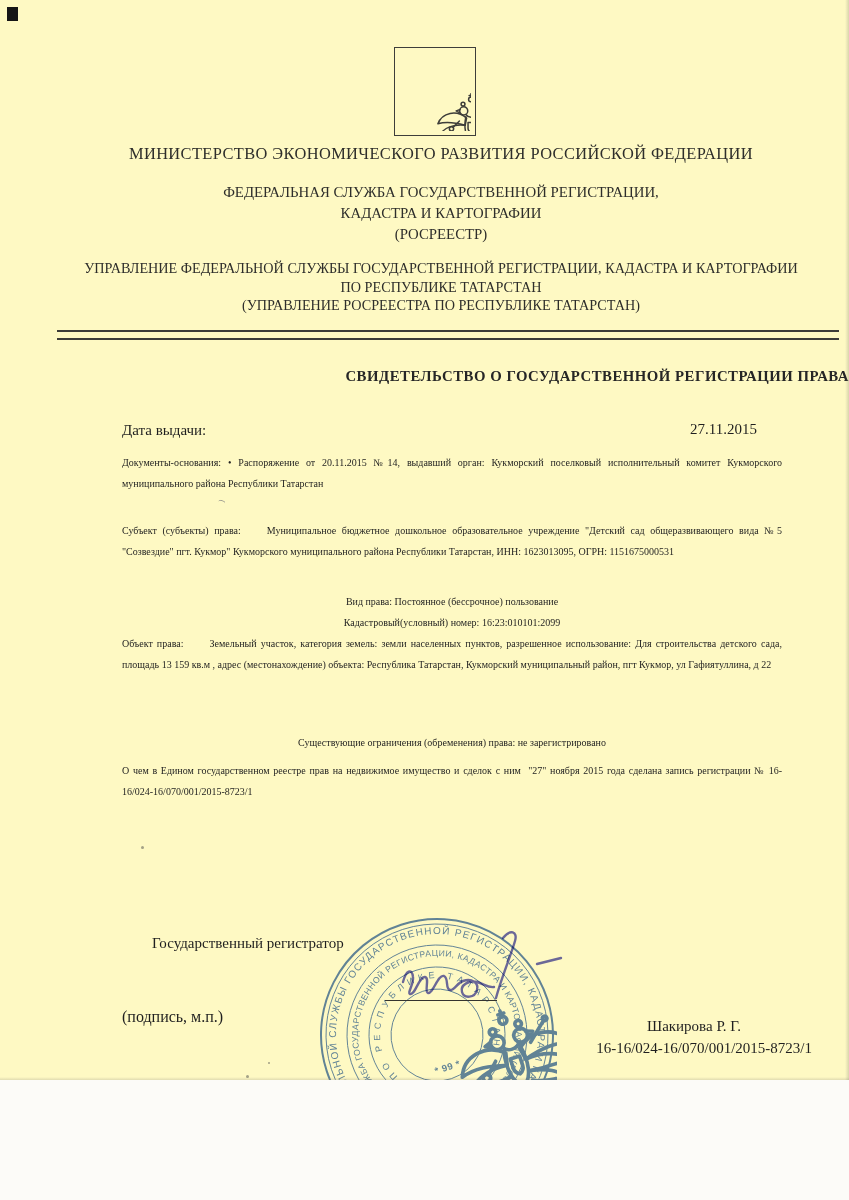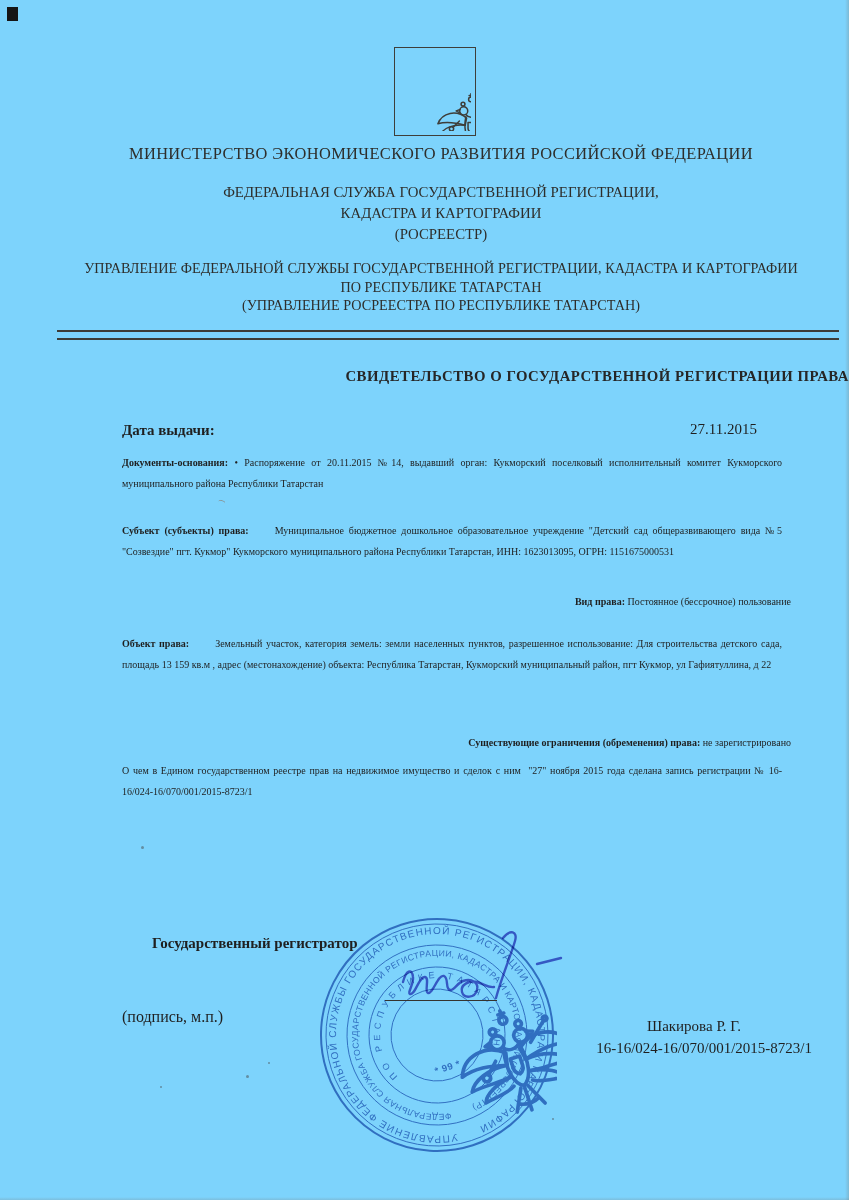--- a/index.html
+++ b/index.html
@@ -1,28 +1,28 @@
 <!DOCTYPE html>
 <html><head>
 <meta charset="utf-8">
 <style>
   html,body{margin:0;padding:0;background:#fcfbf8;}
-  .page{position:relative;width:849px;height:1200px;background:#7dd3fc;overflow:hidden;
+  .page{position:relative;width:849px;height:1080px;background:#fef9c3;overflow:hidden;
         font-family:"Liberation Serif","DejaVu Serif",serif;color:#1f1f1f;}
   .abs{position:absolute;}
   .hdr{position:absolute;left:35px;width:812px;text-align:center;color:#2e2e2b;}
   .ministry{top:144px;font-size:16.4px;letter-spacing:.4px;}
   .svc{top:182px;font-size:14.8px;line-height:21px;}
   .dept{top:259px;font-size:14.2px;line-height:18.5px;}
   .rule{position:absolute;left:57px;width:782px;height:2.3px;background:#3c3c37;}
   .title{position:absolute;left:0;width:849px;top:368px;text-align:right;font-weight:700;
          font-size:14.8px;letter-spacing:.5px;color:#262626;}
   .body{position:absolute;left:122px;width:660px;font-size:10px;line-height:21px;margin:0;text-align:justify;}
-  .line{text-align:right;margin-left:9px;}
-  .b{font-weight:700;}
+  .line{text-align:center;}
+  .b{font-weight:400;}
   .gap{display:inline-block;width:26px;}
   .fs15{font-size:15px;}
   .emblem-box{position:absolute;left:394px;top:47px;width:82px;height:89px;border:1.6px solid #3e3e3a;
               display:flex;align-items:center;justify-content:center;box-sizing:border-box;}
   .corner-mark{position:absolute;left:7px;top:7px;width:11px;height:14px;background:#151515;}
   .edge-r{position:absolute;top:0;right:0;width:4px;height:100%;
           background:linear-gradient(to right,rgba(0,0,0,0),rgba(120,118,112,.28));}
   .edge-b{position:absolute;left:0;bottom:0;width:100%;height:3px;
           background:linear-gradient(to bottom,rgba(0,0,0,0),rgba(120,118,112,.22));}
   .dot{position:absolute;width:3px;height:3px;border-radius:50%;background:#4a4a4a;opacity:.5;}
@@ -99,20 +99,21 @@
   <div class="abs b fs15" style="left:122px;top:422px">Дата выдачи:</div>
   <div class="abs fs15" style="left:690px;top:421px">27.11.2015</div>
 
   <p class="body" style="top:452px"><span class="b">Документы-основания:</span> <span>• Распоряжение от 20.11.2015 №14, выдавший орган: Кукморский поселковый исполнительный комитет Кукморского муниципального района Республики Татарстан</span></p>
   <div class="sup-mark" style="left:218px;top:500px"></div>
 
   <p class="body" style="top:520px"><span class="b">Субъект (субъекты) права:</span><span class="gap"></span><span>Муниципальное бюджетное дошкольное образовательное учреждение "Детский сад общеразвивающего вида №5 "Созвездие" пгт. Кукмор" Кукморского муниципального района Республики Татарстан, ИНН: 1623013095, ОГРН: 1151675000531</span></p>
 
   <p class="body line" style="top:591px"><span class="b">Вид права:</span> <span>Постоянное (бессрочное) пользование</span></p>
 
+  <p class="body line" style="top:612px"><span class="b">Кадастровый(условный) номер:</span> <span>16:23:010101:2099</span></p>
 
   <p class="body" style="top:633px"><span class="b">Объект права:</span><span class="gap"></span><span>Земельный участок, категория земель: земли населенных пунктов, разрешенное использование: Для строительства детского сада, площадь 13 159 кв.м , адрес (местонахождение) объекта: Республика Татарстан, Кукморский муниципальный район, пгт Кукмор, ул Гафиятуллина, д 22</span></p>
 
   <p class="body line" style="top:732px"><span class="b">Существующие ограничения (обременения) права:</span> <span>не зарегистрировано</span></p>
 
   <p class="body" style="top:760px">О чем в Едином государственном реестре прав на недвижимое имущество и сделок с ним &nbsp;"27" ноября 2015 года сделана запись регистрации № 16-16/024-16/070/001/2015-8723/1</p>
 
   <div class="dot" style="left:141px;top:846px"></div>
   <div class="dot" style="left:246px;top:1075px"></div>
   <div class="dot" style="left:268px;top:1062px;width:2px;height:2px"></div>

